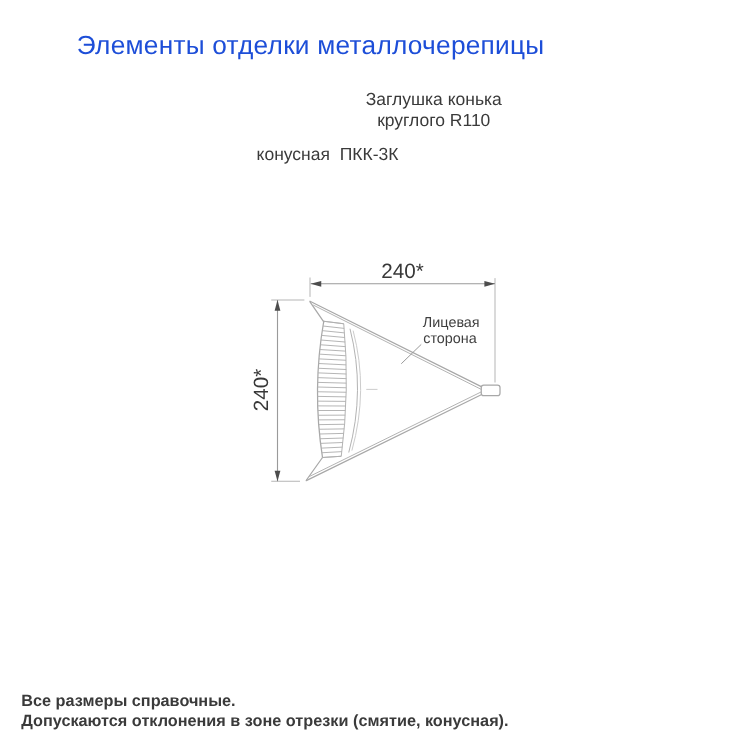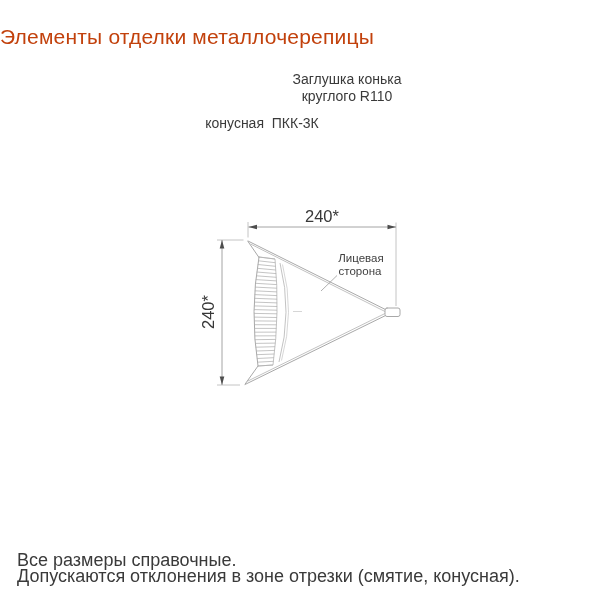--- a/index.html
+++ b/index.html
@@ -4,34 +4,34 @@
 <style>
   html,body{margin:0;padding:0;}
   body{
     width:600px;height:600px;position:relative;overflow:hidden;
     background:#ffffff;
     font-family:"Liberation Sans","DejaVu Sans",sans-serif;
     color:#3a3a3a;
   }
   .page-title{
     position:absolute;top:25px;left:0;width:497px;
-    text-align:left;font-size:21px;letter-spacing:.2px;color:#c2410c;
+    text-align:center;font-size:21px;letter-spacing:.2px;color:#1d4ed8;
   }
   .subtitle{
     position:absolute;top:71px;left:0;width:600px;
     text-align:center;font-size:14px;line-height:16.5px;color:#3a3a3a;padding-left:47px;
   }
   .product-type{
     position:absolute;top:115px;left:0;width:524px;
     text-align:center;font-size:14px;color:#3a3a3a;white-space:pre;
   }
   .diagram-svg{position:absolute;left:0;top:0;}
   .footnotes{
     position:absolute;left:17px;top:553px;
-    font-size:18px;line-height:15.5px;color:#3a3a3a;
+    font-size:13px;line-height:15.5px;color:#3a3a3a;font-weight:bold;
   }
   
   .edge{stroke:#a8a8a8;stroke-width:1;fill:none;stroke-linecap:round;}
   .edge-thin{stroke:#b3b3b3;stroke-width:.8;fill:none;}
   .ext{stroke:#b5b5b5;stroke-width:.8;fill:none;}
   .dim{stroke:#9a9a9a;stroke-width:.9;fill:none;}
   .arrow{fill:#4d4d4d;stroke:none;}
   .leader{stroke:#9a9a9a;stroke-width:.8;fill:none;}
   .dash{stroke:#cccccc;stroke-width:.8;fill:none;}
   #ribs line{stroke:#b0b0b0;stroke-width:.75;}

